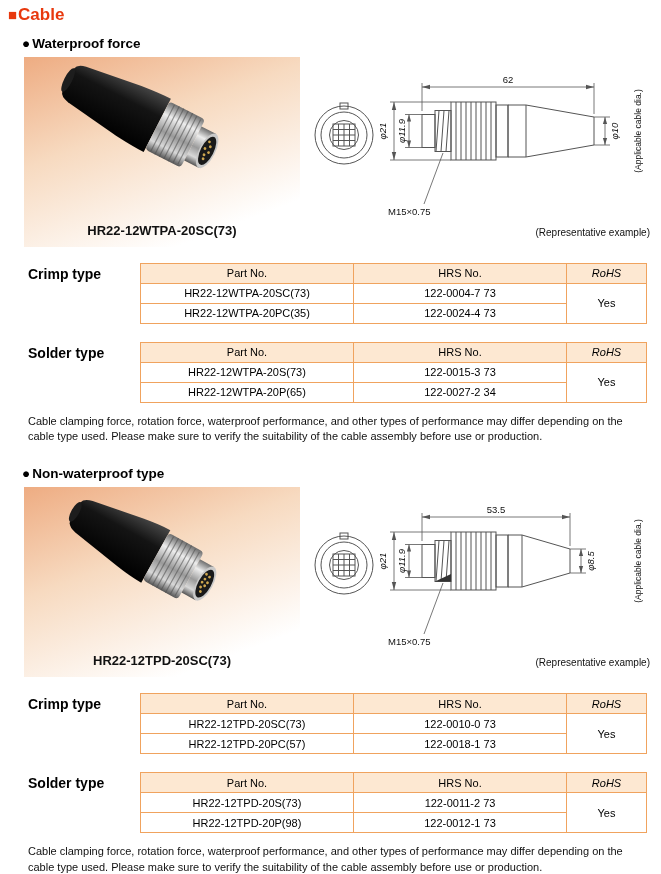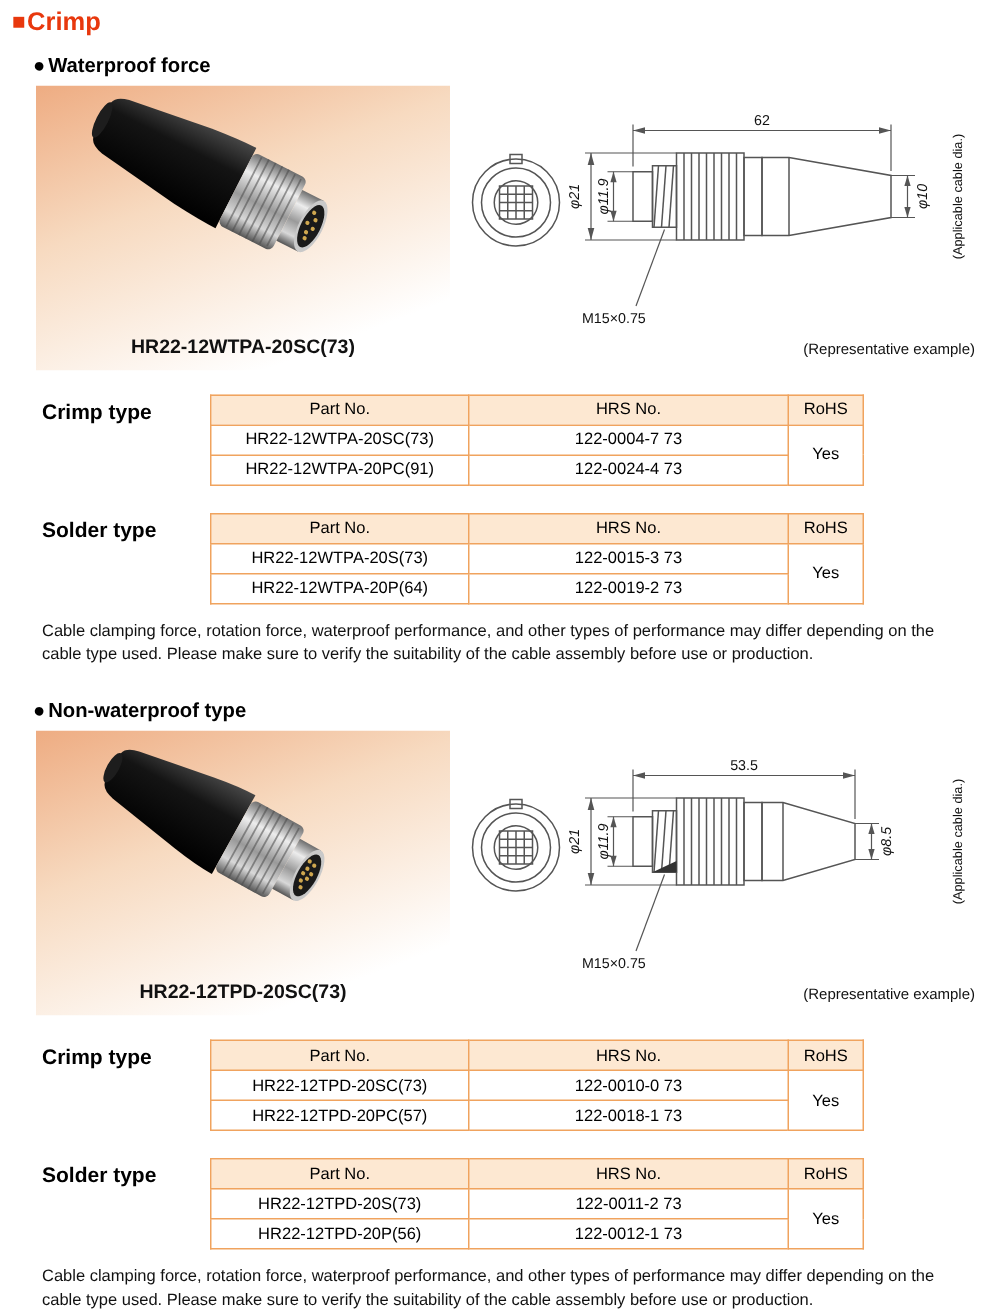--- a/index.html
+++ b/index.html
@@ -39,37 +39,37 @@
   .table-row { display:flex; margin:16px 0 0 20px; }
   .table-row--solder { margin-top:18px; }
   .table-label { width:112px; font-size:14px; font-weight:bold; padding-top:3px; }
 
   table.parts-table { border-collapse:collapse; font-size:11px; table-layout:fixed; }
   .parts-table th, .parts-table td {
     border:1px solid #f0a35e; text-align:center; height:20px; padding:0 4px;
     background:#fff; vertical-align:middle;
   }
   .parts-table th { background:#fde8d2; font-weight:normal; }
-  .col-part { width:172px; }
+  .col-part { width:213px; }
   .col-hrs  { width:213px; }
-  .col-rohs { width:50px; }
+  .col-rohs { width:80px;font-style:italic; }
 
   .note {
     font-size:11px; line-height:1.4; margin:11px 0 0 20px;
     max-width:625px; color:#111;
   }
 </style>
 </head>
 <body>
 
 <div class="page">
 
   <h1 class="page-title">
     <span class="sq">■</span>
-    <span>Crimp</span>
+    <span>Cable</span>
   </h1>
 
   <section class="type-section">
     <h2 class="section-heading">
       <span>●</span>
       <span>Waterproof force</span>
     </h2>
 
     <div class="media-row">
       <figure class="product-photo">
@@ -205,21 +205,21 @@
             <th class="col-rohs">RoHS</th>
           </tr>
         </thead>
         <tbody>
           <tr>
             <td>HR22-12WTPA-20SC(73)</td>
             <td>122-0004-7 73</td>
             <td rowspan="2">Yes</td>
           </tr>
           <tr>
-            <td>HR22-12WTPA-20PC(91)</td>
+            <td>HR22-12WTPA-20PC(35)</td>
             <td>122-0024-4 73</td>
           </tr>
         </tbody>
       </table>
     </div>
 
     <div class="table-row table-row--solder">
       <div class="table-label">Solder type</div>
       <table class="parts-table">
         <thead>
@@ -229,22 +229,22 @@
             <th class="col-rohs">RoHS</th>
           </tr>
         </thead>
         <tbody>
           <tr>
             <td>HR22-12WTPA-20S(73)</td>
             <td>122-0015-3 73</td>
             <td rowspan="2">Yes</td>
           </tr>
           <tr>
-            <td>HR22-12WTPA-20P(64)</td>
-            <td>122-0019-2 73</td>
+            <td>HR22-12WTPA-20P(65)</td>
+            <td>122-0027-2 34</td>
           </tr>
         </tbody>
       </table>
     </div>
 
     <p class="note">Cable clamping force, rotation force, waterproof performance, and other types of performance may differ depending on the cable type used. Please make sure to verify the suitability of the cable assembly before use or production.</p>
   </section>
 
   <section class="type-section section--second">
     <h2 class="section-heading">
@@ -413,21 +413,21 @@
             <th class="col-rohs">RoHS</th>
           </tr>
         </thead>
         <tbody>
           <tr>
             <td>HR22-12TPD-20S(73)</td>
             <td>122-0011-2 73</td>
             <td rowspan="2">Yes</td>
           </tr>
           <tr>
-            <td>HR22-12TPD-20P(56)</td>
+            <td>HR22-12TPD-20P(98)</td>
             <td>122-0012-1 73</td>
           </tr>
         </tbody>
       </table>
     </div>
 
     <p class="note">Cable clamping force, rotation force, waterproof performance, and other types of performance may differ depending on the cable type used. Please make sure to verify the suitability of the cable assembly before use or production.</p>
   </section>
 
 </div>

